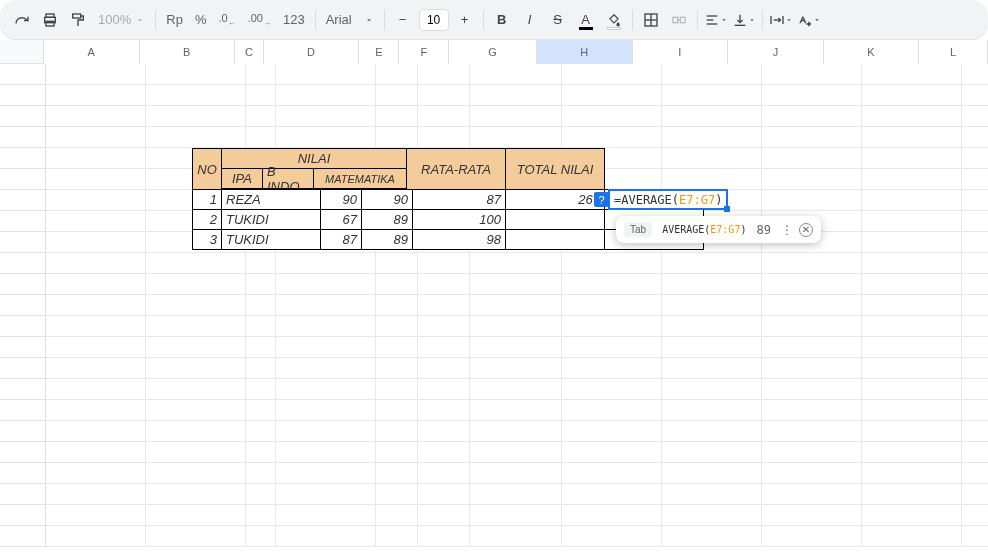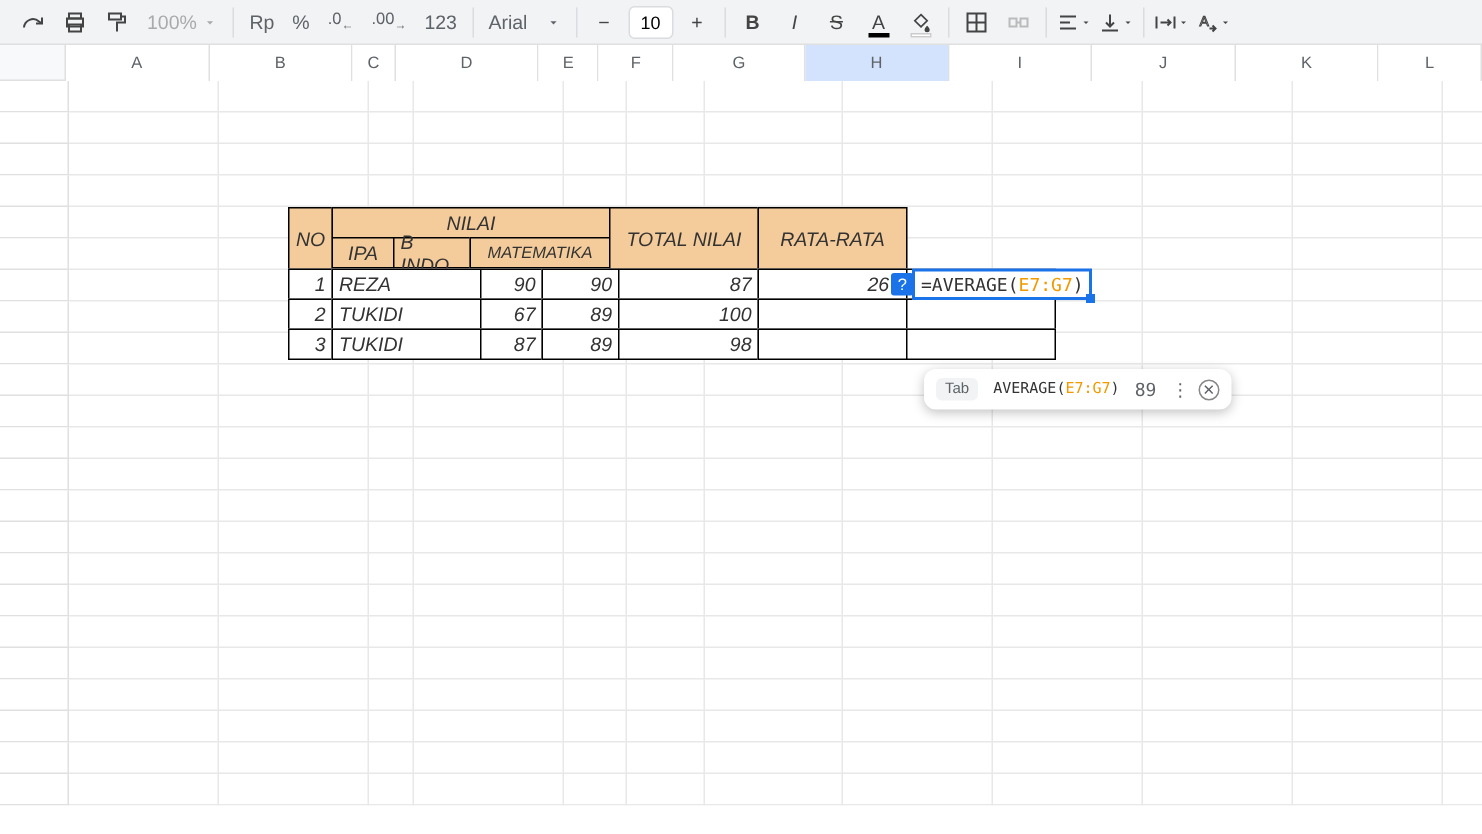--- a/index.html
+++ b/index.html
@@ -1,20 +1,20 @@
 <!DOCTYPE html>
 <html><head>
 <meta charset="utf-8">
 <style>
 * { box-sizing: border-box; margin: 0; padding: 0; }
 body { font-family: Arial, sans-serif; font-size: 13px; background: #fff; color: #333; overflow: hidden; }
 
 .toolbar {
-  display: flex; align-items: center; height: 30px; background: #f1f3f4;
-  padding: 0 8px; gap: 0; border-bottom: 1px solid #e0e0e0;
+  display: flex; align-items: center; height: 40px; background: #f1f3f4;
+  padding: 0 8px; gap: 0; border-bottom: 1px solid #e0e0e0; border-radius: 16px;
 }
 .tb-btn { width: 28px; height: 28px; display: flex; align-items: center; justify-content: center; border-radius: 4px; cursor: pointer; color: #444; }
 .tb-sep { width: 1px; height: 20px; background: #dadce0; margin: 0 4px; }
 .tb-text { padding: 0 6px; color: #5f6368; font-size: 13px; cursor: pointer; display: flex; align-items: center; height: 28px; border-radius: 4px; }
 .tb-text.disabled { color: #aaa; }
 .font-name { min-width: 60px; justify-content: space-between; gap: 10px; }
 .font-size-group { display: flex; align-items: center; gap: 2px; }
 .font-size-input { width: 30px; height: 22px; text-align: center; border: 1px solid #dadce0; border-radius: 4px; font-size: 12px; }
 .tb-bold { font-weight: bold; }
 .tb-italic { font-style: italic; }
@@ -33,21 +33,21 @@
 .data-table { position: absolute; left: 146px; top: 84px; }
 .dt-cell { border: 1px solid #000; background: #f4cb9b; height: 21px; font-size: 13px; display: flex; align-items: center; justify-content: center; padding: 0 4px; }
 .dt-cell.white { background: #fff; }
 .dt-row { display: flex; font-style: italic; }
 .dt-cell.l { justify-content: flex-start; }
 .dt-cell.r { justify-content: flex-end; }
 
 .formula-cell { position: absolute; border: 2px solid #1a73e8; background: #fff; height: 21px; font-size: 12px; font-family: monospace; display: flex; align-items: center; padding: 0 4px; }
 .formula-handle { position: absolute; width: 6px; height: 6px; background: #1a73e8; }
 
-.suggest-box { position: absolute; background: #fff; border-radius: 8px; box-shadow: 0 2px 8px rgba(0,0,0,0.25); padding: 6px 8px; display: flex; align-items: center; gap: 10px; font-size: 12px; margin-top: 40px; }
+.suggest-box { position: absolute; background: #fff; border-radius: 8px; box-shadow: 0 2px 8px rgba(0,0,0,0.25); padding: 6px 8px; display: flex; align-items: center; gap: 10px; font-size: 12px; }
 .suggest-tab { background: #f1f3f4; border-radius: 4px; padding: 2px 6px; font-size: 10px; color: #5f6368; }
 .suggest-formula { font-family: monospace; font-size: 10px; }
 .suggest-range { color: #f29900; }
 .suggest-val { font-family: monospace; color: #5f6368; }
 .suggest-icons { display: flex; gap: 6px; color: #5f6368; }
 
 .col-A { width: 100px; } .col-B { width: 100px; } .col-C { width: 30px; }
 .col-D { width: 100px; } .col-E { width: 42px; } .col-F { width: 52px; }
 .col-G { width: 92px; } .col-H { width: 100px; } .col-I { width: 100px; }
 .col-J { width: 100px; } .col-K { width: 100px; } .col-L { width: 72px; }
@@ -548,22 +548,22 @@
       <div class="dt-row">
         <div class="dt-cell" style="width:30px;height:42px">NO</div>
         <div style="display:flex;flex-direction:column;margin-left:-1px">
           <div class="dt-cell" style="width:186px">NILAI</div>
           <div style="display:flex;margin-top:-1px">
             <div class="dt-cell" style="width:42px">IPA</div>
             <div class="dt-cell" style="width:52px;margin-left:-1px">B INDO</div>
             <div class="dt-cell" style="width:94px;margin-left:-1px;font-size:11px">MATEMATIKA</div>
           </div>
         </div>
+        <div class="dt-cell" style="width:100px;height:42px;margin-left:-1px">RATA-RATA</div>
         <div class="dt-cell" style="width:100px;height:42px;margin-left:-1px">TOTAL NILAI</div>
-        <div class="dt-cell" style="width:100px;height:42px;margin-left:-1px">RATA-RATA</div>
       </div>
 
       <div class="dt-row" style="margin-top:-1px">
         <div class="dt-cell white r" style="width:30px">1</div>
         <div class="dt-cell white l" style="width:100px;margin-left:-1px">REZA</div>
         <div class="dt-cell white r" style="width:42px;margin-left:-1px">90</div>
         <div class="dt-cell white r" style="width:52px;margin-left:-1px">90</div>
         <div class="dt-cell white r" style="width:94px;margin-left:-1px">87</div>
         <div class="dt-cell white r" style="width:100px;margin-left:-1px">267</div>
         <div class="dt-cell white" style="width:100px;margin-left:-1px"></div>

